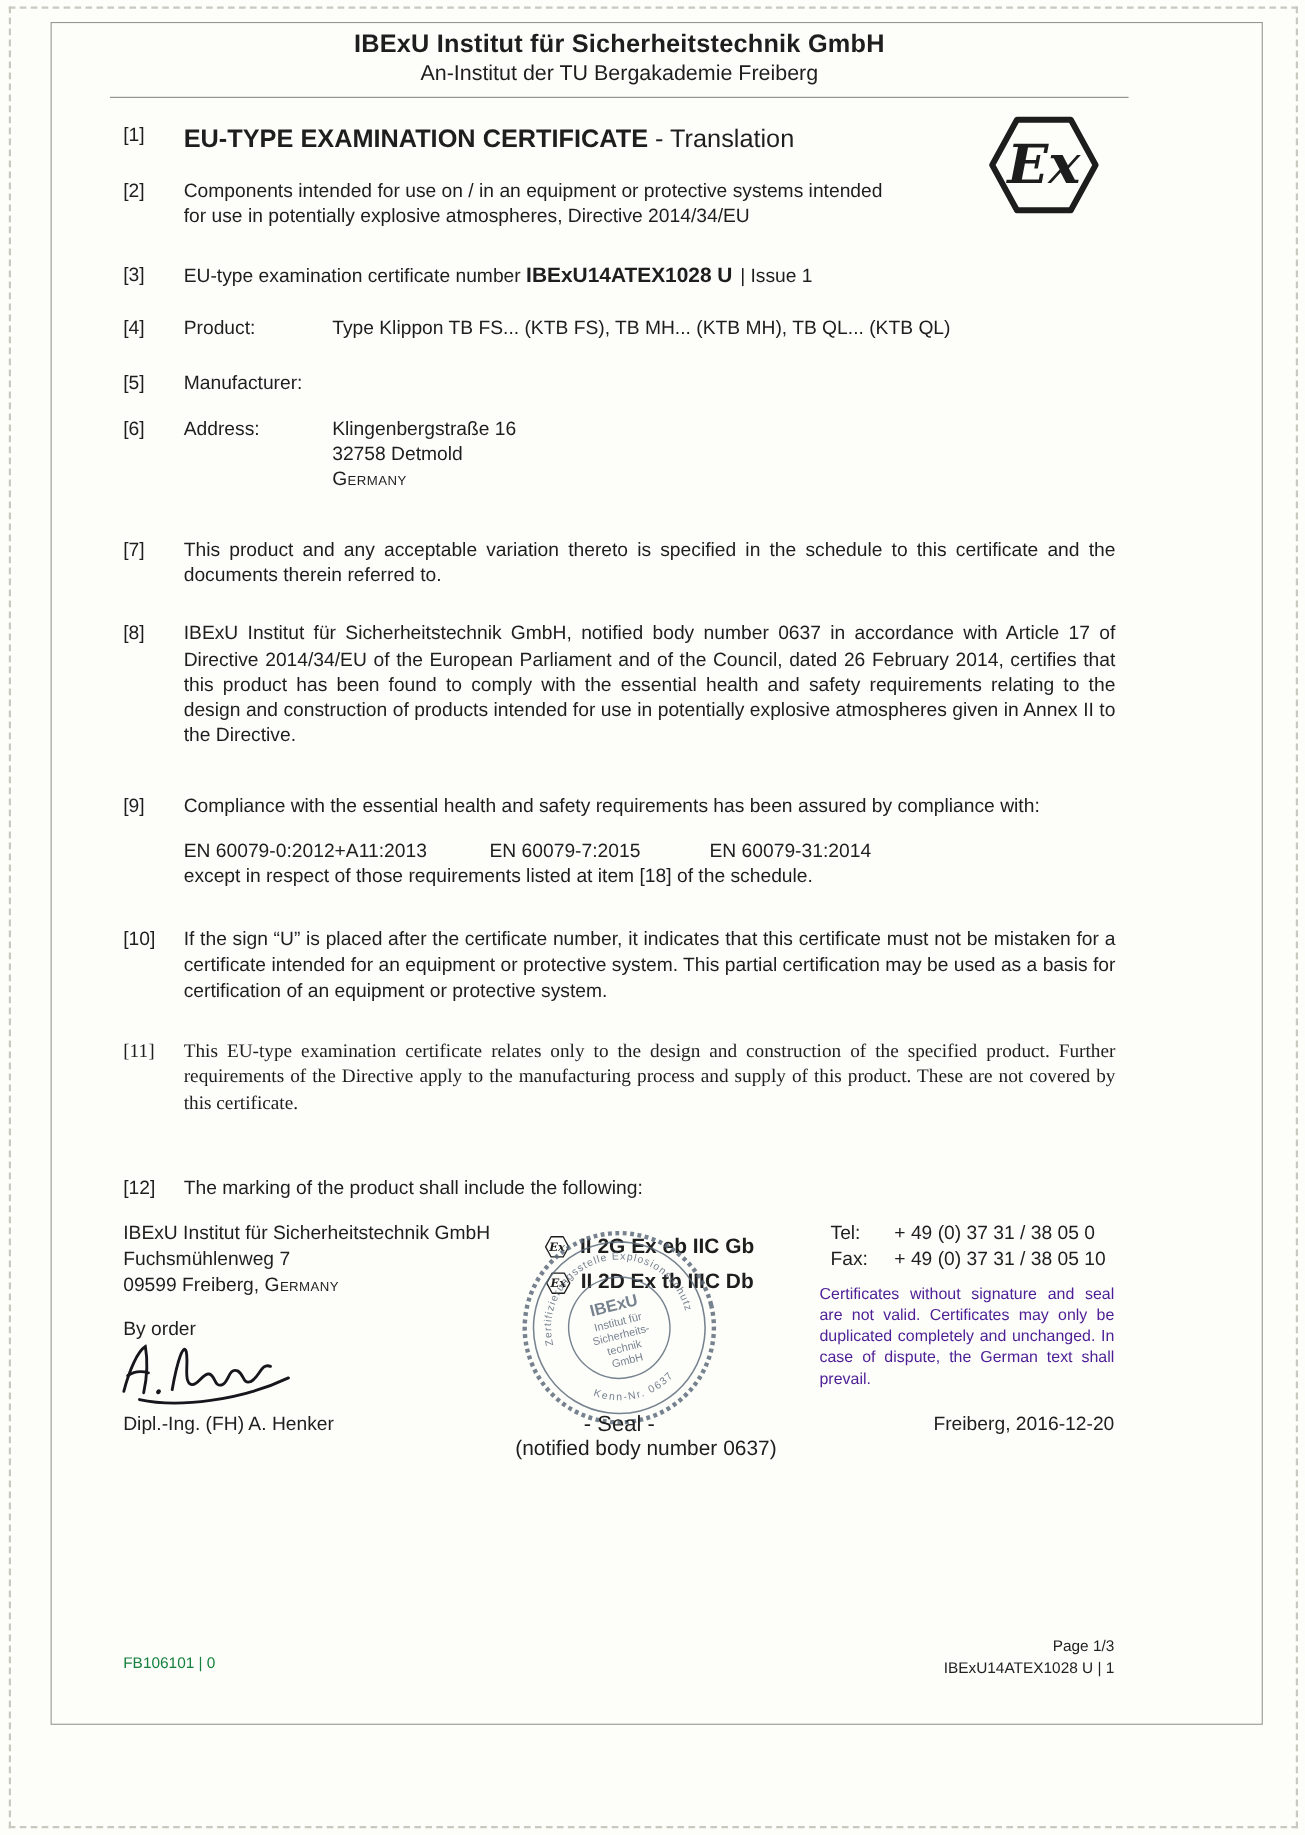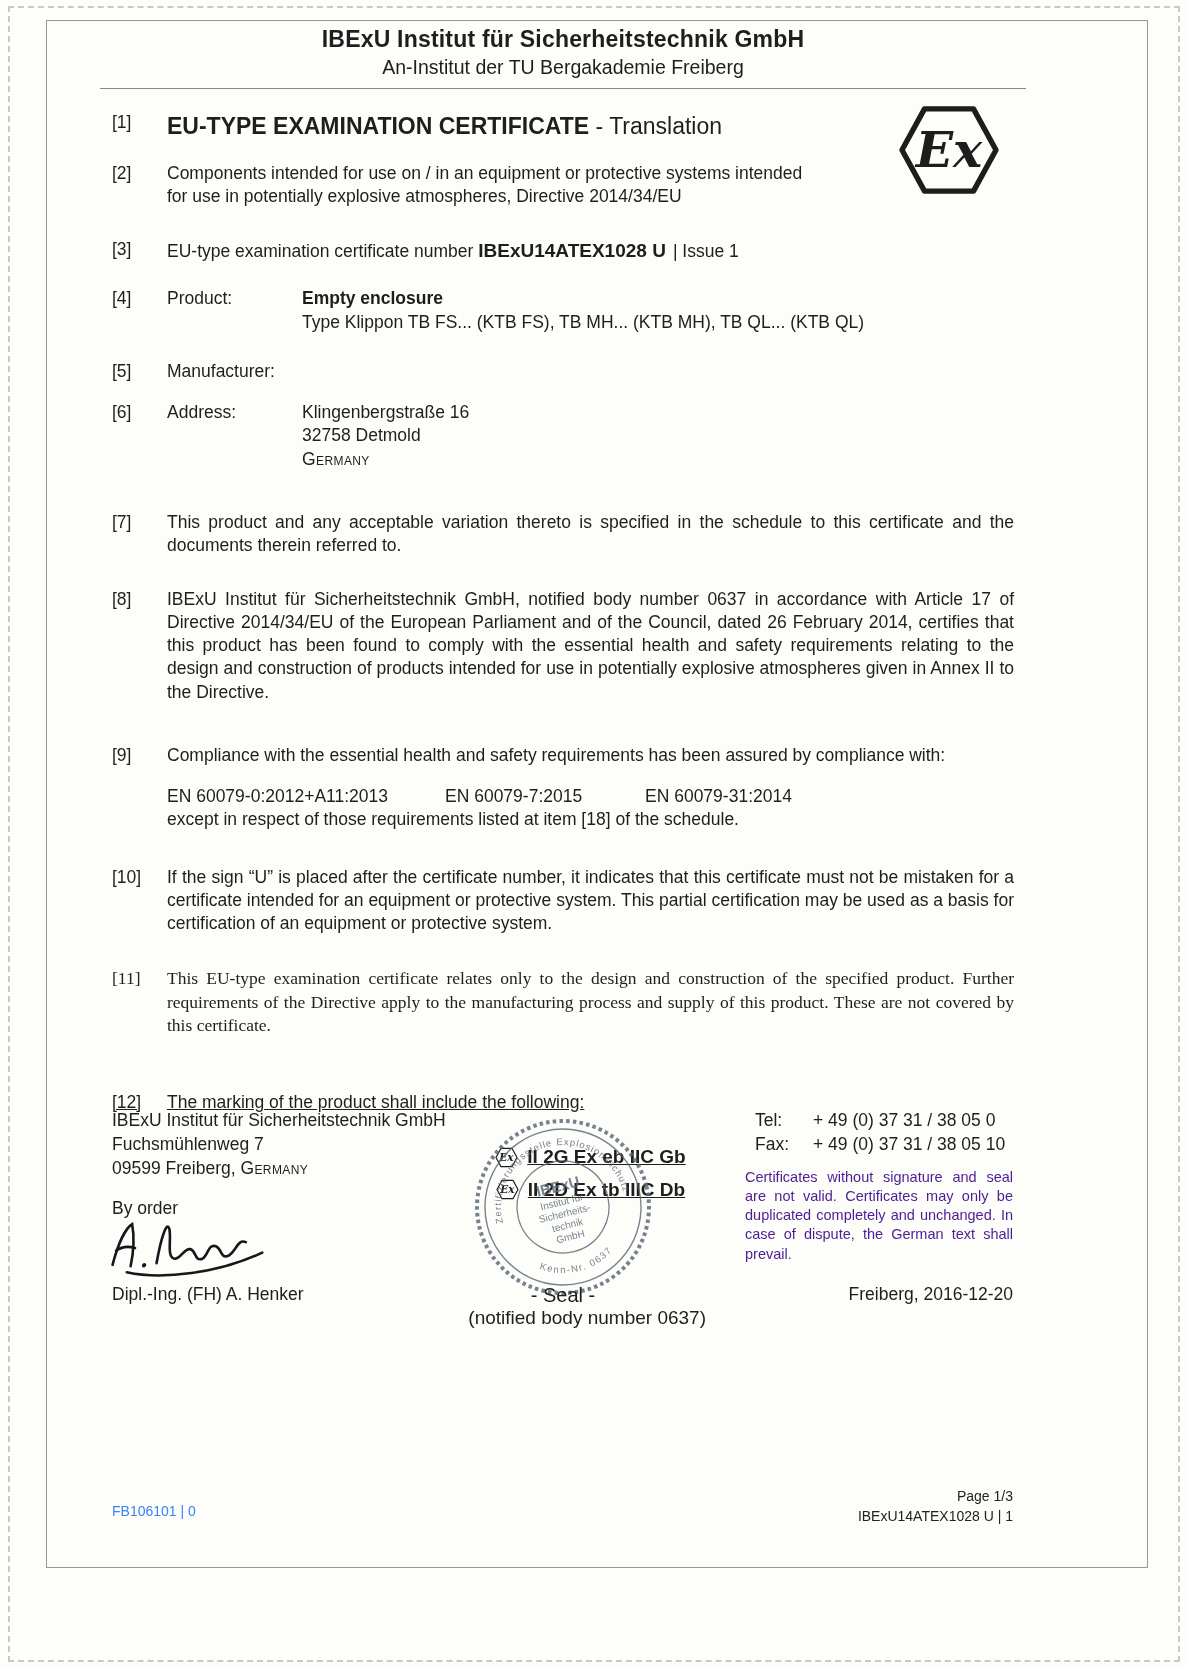--- a/index.html
+++ b/index.html
@@ -46,21 +46,21 @@
   .issue { margin-left:7px; }
 
   .item-4 { margin-bottom:26px; }
   .item-5 { margin-bottom:18px; }
   .item-6 { margin-bottom:40px; }
   .item-7 { margin-bottom:30px; }
   .item-8 { margin-bottom:22px; }
   .item-9 { margin-bottom:34px; }
   .item-10 { margin-bottom:32px; }
   .item-11 { margin-bottom:54px;font-family:Liberation Serif, serif; }
-  .item-12 { margin-bottom:0;text-decoration:underline; }
+  .item-12 { margin-bottom:0; }
 
   .kv { display:flex; }
   .kv .label { width:135px; flex:none; }
   .kv .val { flex:1; }
   .bold { font-weight:bold; }
   .sc { font-variant:small-caps; letter-spacing:.4px; }
 
   .just { text-align:justify; }
   .para-gap { margin-bottom:18px; }
 
@@ -98,21 +98,21 @@
   .f-telfax { position:absolute; left:643px; top:8px; line-height:24px; }
   .tf-row { display:flex; }
   .tf-row .tf-label { width:58px; flex:none; }
   .f-disclaimer {
     position:absolute; left:633px; top:68px; width:268px;
     font-size:14.5px; line-height:1.32; text-align:justify; color:#4c1d95;
   }
   .f-date { position:absolute; left:633px; width:268px; top:184px; text-align:right; }
 
   .pagefoot { position:absolute; left:112px; top:1486px; width:901px; font-size:14px; }
-  .pf-left { position:absolute; left:0; top:17px; color:#3b82f6; }
+  .pf-left { position:absolute; left:0; top:17px; color:#15803d; }
   .pf-right { position:absolute; right:0; top:0; text-align:right; line-height:20px; color:#222; }
 </style>
 </head>
 <body>
 
 <div class="scan-edge"></div>
 <div class="page-border"></div>
 
 <div class="content">
 
@@ -137,21 +137,20 @@
     <div class="item item-3">
       <div class="num">[3]</div>
       <div class="body"><span>EU-type examination certificate number </span><span class="cert-number">IBExU14ATEX1028 U</span><span class="issue">| Issue 1</span></div>
     </div>
 
     <div class="item item-4">
       <div class="num">[4]</div>
       <div class="body kv">
         <div class="label">Product:</div>
         <div class="val">
-          <div class="bold">Empty enclosure</div>
           <div>Type Klippon TB FS... (KTB FS), TB MH... (KTB MH), TB QL... (KTB QL)</div>
         </div>
       </div>
     </div>
 
     <div class="item item-5">
       <div class="num">[5]</div>
       <div class="body kv">
         <div class="label">Manufacturer:</div>
       </div>

